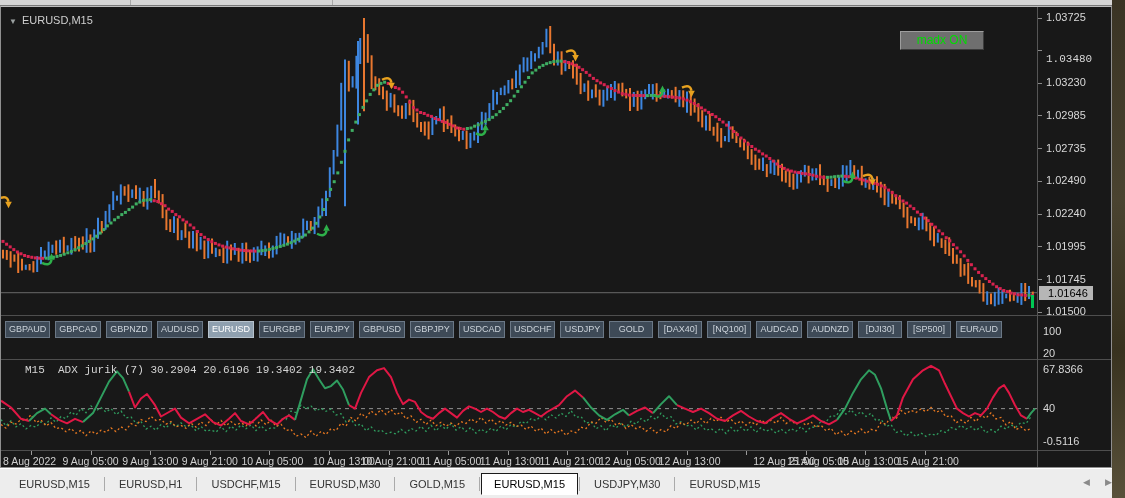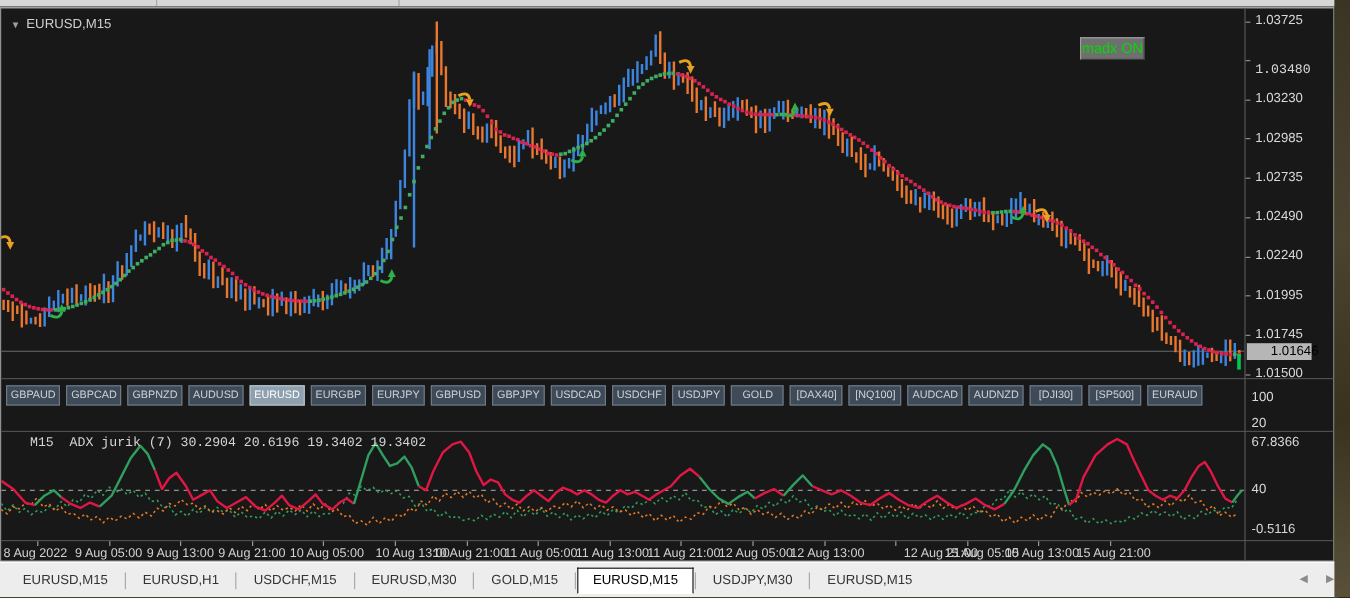--- a/index.html
+++ b/index.html
@@ -9,28 +9,28 @@
   #top-strip{position:absolute;left:0;top:0;width:1113px;height:6px;background:#d6d6d6;border-bottom:1px solid #7a7a7a;}
   #top-strip .seg{position:absolute;top:0;width:1px;height:5px;background:#a8a8a8;}
   #desktop-edge{position:absolute;right:0;top:0;width:13px;height:498px;
     background:linear-gradient(180deg,#3a3424 0%,#4a4330 40%,#38321f 70%,#59513a 100%);}
   #chart-window{position:absolute;left:0;top:6px;width:1112px;height:462px;background:#181818;
     border:1px solid #8f8f8f;border-top-color:#bdbdbd;}
   .hline{position:absolute;left:0;width:1110px;height:1px;background:#4e4e4e;}
   #scale-border{position:absolute;left:1036px;top:0;width:1px;height:460px;background:#555;}
   #chart-symbol{position:absolute;left:8px;top:7px;color:#cfcfcf;font-size:11px;}
   #chart-symbol .tri{color:#9aa0a0;font-size:8px;margin-right:5px;}
-  #madx-btn{position:absolute;left:899px;top:24px;width:54px;height:19px;background:#6f6f6f;
+  #madx-btn{position:absolute;left:899px;top:24px;width:84px;height:19px;background:#6f6f6f;
     border-top:1px solid #9d9d9d;border-left:1px solid #9d9d9d;border-right:1px solid #3c3c3c;border-bottom:1px solid #3c3c3c;
     color:#00dd00;font-size:12px;text-align:center;line-height:17px;}
   svg{position:absolute;left:0;display:block;}
   .ptick{position:absolute;left:1045px;color:#d8d8d8;font-size:11px;}
   .pdash{position:absolute;left:1037px;width:4px;height:1px;background:#8a8a8a;}
   #cur-price{position:absolute;left:1038px;top:279px;width:54px;height:14px;background:#b6b6b6;
-    color:#000;font-size:11px;line-height:14px;padding-left:20px;}
+    color:#000;font-size:11px;line-height:14px;padding-left:9px;}
   #cur-marker{position:absolute;left:1030px;top:288px;width:3px;height:13px;background:#00c853;}
   #sym-buttons{position:absolute;left:4px;top:314px;display:flex;gap:5px;}
   .sbtn{min-width:44px;height:17px;background:#3e4a57;border:1px solid #6b7886;color:#ccd3da;
     font-size:9px;text-align:center;line-height:15px;padding:0 3px;}
   .sbtn.active{background:#8fa0af;border-color:#b6c2cc;color:#fff;}
   .subscale{position:absolute;left:1042px;color:#d8d8d8;font-size:11px;}
   #adx-label{position:absolute;left:24px;top:357px;color:#d4d4d4;font-size:11px;white-space:pre;font-family:Liberation Mono, monospace;}
   .tlabel{position:absolute;top:448px;color:#d0d0d0;font-size:10.5px;white-space:nowrap;}
   .ttick{position:absolute;top:444px;width:1px;height:4px;background:#9a9a9a;}
   #tab-bar{position:absolute;left:0;top:468px;width:1115px;height:30px;background:#ededed;border-top:1px solid #fff;}

